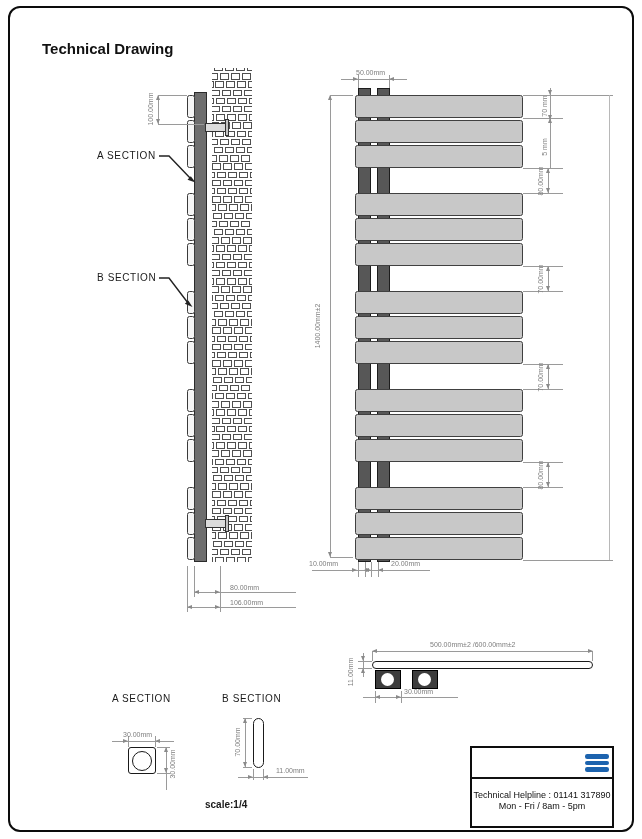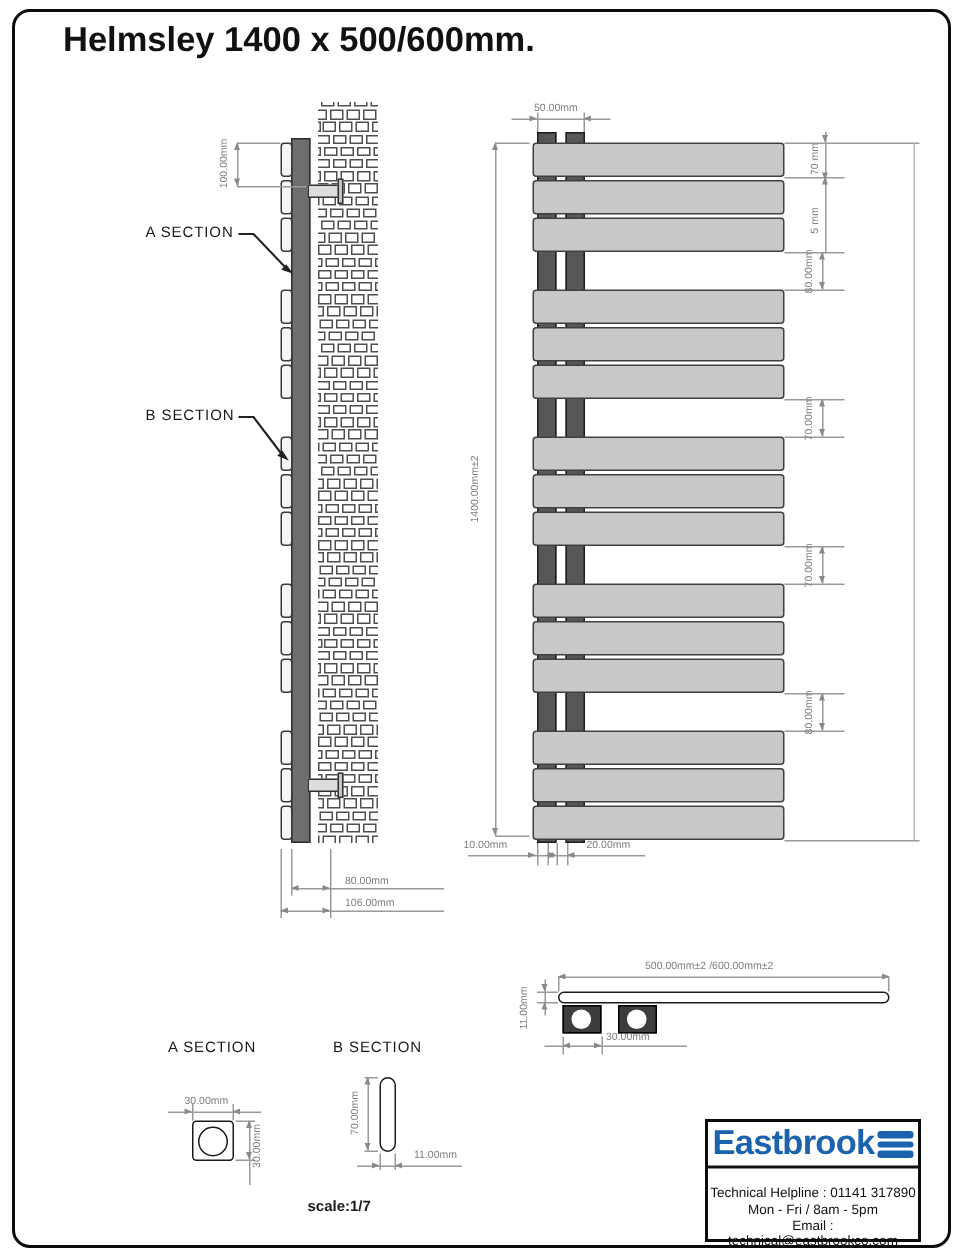--- a/index.html
+++ b/index.html
@@ -26,21 +26,21 @@
   .brandline{position:absolute;width:142px;left:471px;text-align:center;font-size:9px;color:#101010;line-height:10px;}
   .brandbar{position:absolute;left:0;width:24px;height:4.5px;border-radius:2.2px;background:#1c63ae;}
 </style>
 </head>
 <body>
 
 <div class="sheet" id="sheet">
 
   <div class="abs" style="left:8px;top:6px;width:626px;height:826px;border:2.5px solid #0c0c0c;border-radius:12px;"></div>
 
-  <div class="abs" style="left:42px;top:13px;font-size:23px;font-weight:700;color:#111;">Helmsley 1400 x 500/600mm.</div>
+  <div class="abs" style="left:42px;top:40px;font-size:15px;font-weight:700;color:#111;">Technical Drawing</div>
 
   <div class="abs" id="wall" style="left:212px;top:68px;width:40px;height:494px;overflow:hidden;">
       <div class="brick" style="left: 2px; top: -3px; width: 9px; height: 6.4px;"></div>
       <div class="brick" style="left: 13px; top: -3px; width: 9px; height: 6.4px;"></div>
       <div class="brick" style="left: 24px; top: -3px; width: 9px; height: 6.4px;"></div>
       <div class="brick" style="left: 35px; top: -3px; width: 9px; height: 6.4px;"></div>
       <div class="brick" style="left: -2.71358px; top: 5.2px; width: 9px; height: 6.4px;"></div>
       <div class="brick" style="left: 8.28642px; top: 5.2px; width: 9px; height: 6.4px;"></div>
       <div class="brick" style="left: 19.2864px; top: 5.2px; width: 9px; height: 6.4px;"></div>
       <div class="brick" style="left: 30.2864px; top: 5.2px; width: 9px; height: 6.4px;"></div>
@@ -493,27 +493,25 @@
   <div class="tri u" style="left:242.5px;top:718px;"></div>
   <div class="tri d" style="left:242.5px;top:762px;"></div>
   <div class="rlabel" style="left:237px;top:742px;">70.00mm</div>
   <div class="vl" style="left:253px;top:769px;height:11px;"></div>
   <div class="vl" style="left:263px;top:769px;height:11px;"></div>
   <div class="hl" style="left:238px;top:777px;width:70px;"></div>
   <div class="tri r" style="left:248px;top:774.5px;"></div>
   <div class="tri l" style="left:263px;top:774.5px;"></div>
   <div class="dimlabel" style="left:276px;top:767px;">11.00mm</div>
 
-  <div class="abs" style="left:205px;top:799px;font-size:10px;font-weight:700;color:#1a1a1a;">scale:1/7</div>
+  <div class="abs" style="left:205px;top:799px;font-size:10px;font-weight:700;color:#1a1a1a;">scale:1/4</div>
 
   <div class="abs" style="left:470px;top:746px;width:144px;height:82px;border:2px solid #0d0d0d;"></div>
-  <div class="abs" style="left:475px;top:748px;font-size:23px;font-weight:800;letter-spacing:-0.5px;color:#1c63ae;">Eastbrook</div>
   <div class="abs" style="left:585px;top:754px;width:24px;height:20px;">
     <div class="brandbar" style="top:0;"></div>
     <div class="brandbar" style="top:6.5px;"></div>
     <div class="brandbar" style="top:13px;"></div>
   </div>
   <div class="hl" style="left:471px;top:777px;width:142px;height:1.5px;background:#111;"></div>
   <div class="brandline" style="top:790px;">Technical Helpline : 01141 317890</div>
   <div class="brandline" style="top:800.5px;">Mon - Fri / 8am - 5pm</div>
-  <div class="brandline" style="top:811.5px;">Email : technical@eastbrookco.com</div>
 
 </div>
 
 </body></html>

